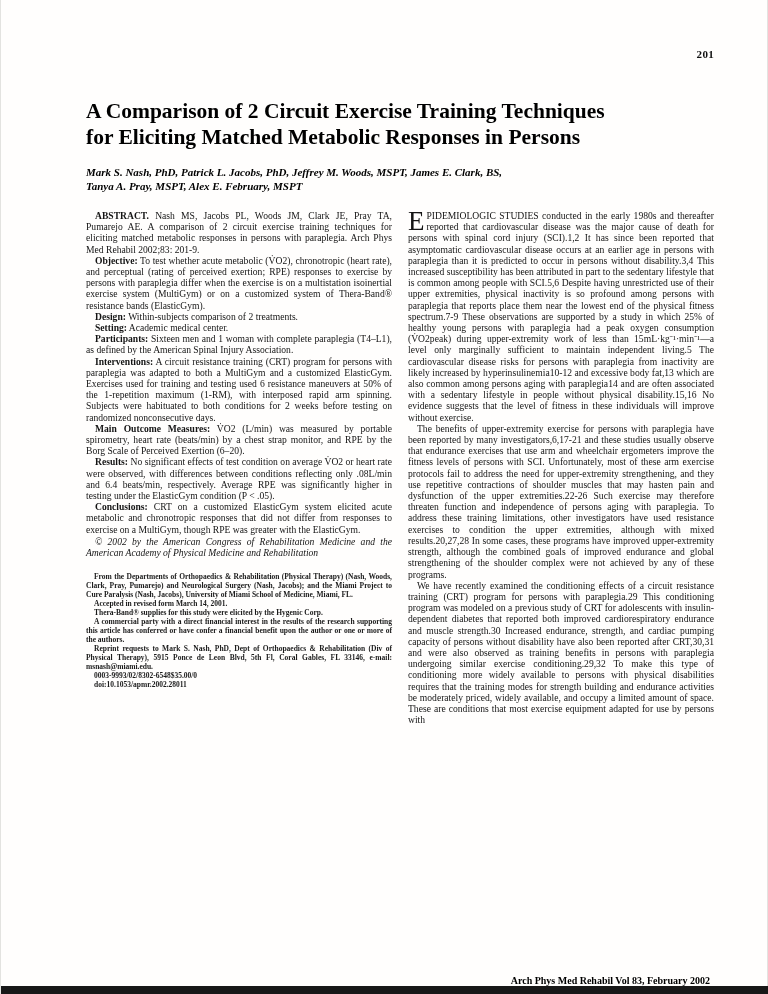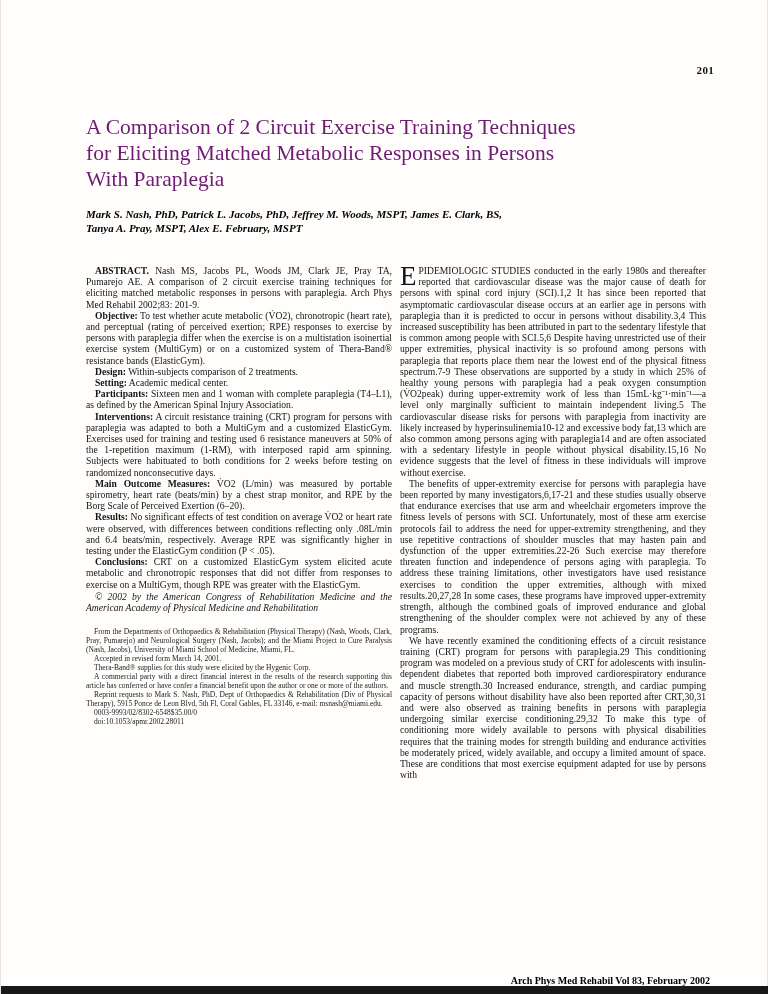--- a/index.html
+++ b/index.html
@@ -12,68 +12,69 @@
     overflow: hidden;
   }
   .page {
     position: absolute; inset: 0;
     background: #fffefd;
     border-left: 1px solid #e3e3e0;
     border-right: 1px solid #e3e3e0;
   }
   .content {
     position: absolute;
-    left: 85px; top: 64px;
+    left: 85px; top: 48px;
     width: 628px;
   }
   .pageno {
     text-align: right;
     font-weight: bold;
     font-size: 11px;
     letter-spacing: 0.3px;
   }
   .title-block { margin-top: 38px; }
   .title-line {
     font-size: 21.5px;
-    font-weight: normal;
+    font-weight: bold;
     line-height: 26px;
-    color: #701a75;
+    color: #000000;
   }
   .authors-block { margin-top: 16px; }
   .author-line {
     font-size: 11px;
     font-weight: bold;
     font-style: italic;
     line-height: 13.5px;
     color: #000;
   }
   .columns {
     display: flex;
-    gap: 8px;
-    margin-top: 30px;
+    gap: 16px;
+    margin-top: 17px;
   }
   .col {
     width: 306px;
     text-align: justify;
     font-size: 9.6px;
     line-height: 11.2px;
     color: #141414;
   }
   .abs-par { text-indent: 9px; }
   .abs-label { font-weight: bold; }
   .copyright-par {
     font-style: italic;
     text-indent: 9px;
     margin-top: 1px;
   }
   .footnotes {
     margin-top: 14px;
     font-size: 7.5px;
     line-height: 9px;
     color: #1a1a1a;
+    font-weight: bold;
   }
   .footnotes p { text-indent: 8px; }
   .body-par { text-indent: 9px; }
   .body-par.first { text-indent: 0; }
   .dropcap {
     float: left;
     font-size: 27px;
     line-height: 21px;
     padding-right: 2px;
     padding-top: 1px;
@@ -98,21 +99,20 @@
 <body>
 
 <div class="page">
   <div class="content">
 
     <div class="pageno">201</div>
 
     <div class="title-block">
       <div class="title-line">A Comparison of 2 Circuit Exercise Training Techniques</div>
       <div class="title-line">for Eliciting Matched Metabolic Responses in Persons</div>
-      <div class="title-line">With Paraplegia</div>
     </div>
 
     <div class="authors-block">
       <div class="author-line">Mark S. Nash, PhD, Patrick L. Jacobs, PhD, Jeffrey M. Woods, MSPT, James E. Clark, BS,</div>
       <div class="author-line">Tanya A. Pray, MSPT, Alex E. February, MSPT</div>
     </div>
 
     <div class="columns">
 
       <div class="col">

